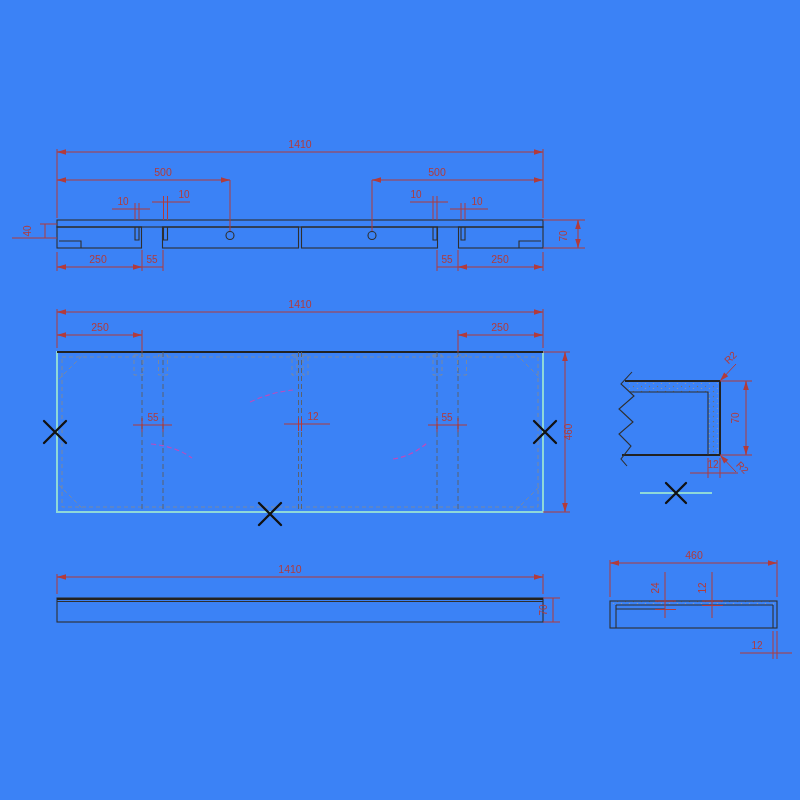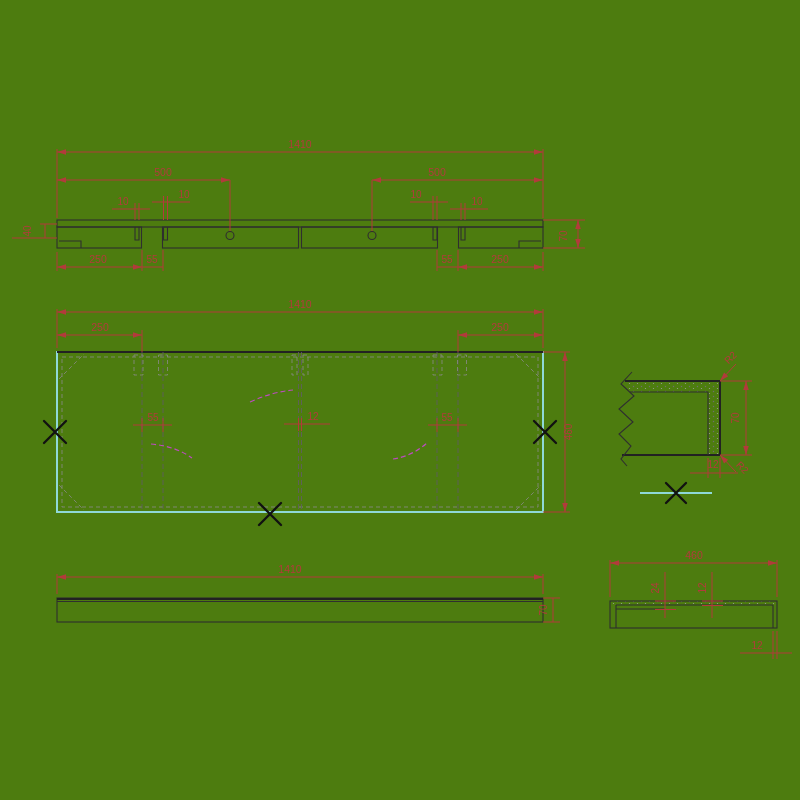--- a/index.html
+++ b/index.html
@@ -1,16 +1,16 @@
 <!DOCTYPE html>
 <html><head>
 <meta charset="utf-8">
 <style>
   html,body{margin:0;padding:0;background:#ffffff;}
-  .canvas{position:relative;width:800px;height:800px;background:#4d7c0f;overflow:hidden;}
+  .canvas{position:relative;width:800px;height:800px;background:#3b82f6;overflow:hidden;}
   svg{display:block;}
   .out{stroke:#2f2f2f;stroke-width:1.1;fill:none;}
   .outthick{stroke:#222;stroke-width:2;fill:none;}
   .dim{stroke:#b23b3b;stroke-width:1;fill:none;}
   .hid{stroke:#5f5f5f;stroke-width:0.9;fill:none;stroke-dasharray:5 3;}
   .hid2{stroke:#8a8a8a;stroke-width:0.8;fill:none;stroke-dasharray:4 3;}
   .cyan{stroke:#8fd8d8;stroke-width:2;fill:none;}
   .mag{stroke:#bb4cbe;stroke-width:1.2;fill:none;stroke-dasharray:5 3;}
   .xmk{stroke:#111;stroke-width:2.3;fill:none;stroke-linecap:round;}
   text.t{font:10.5px "Liberation Sans", sans-serif;fill:#b23b3b;text-anchor:middle;}

